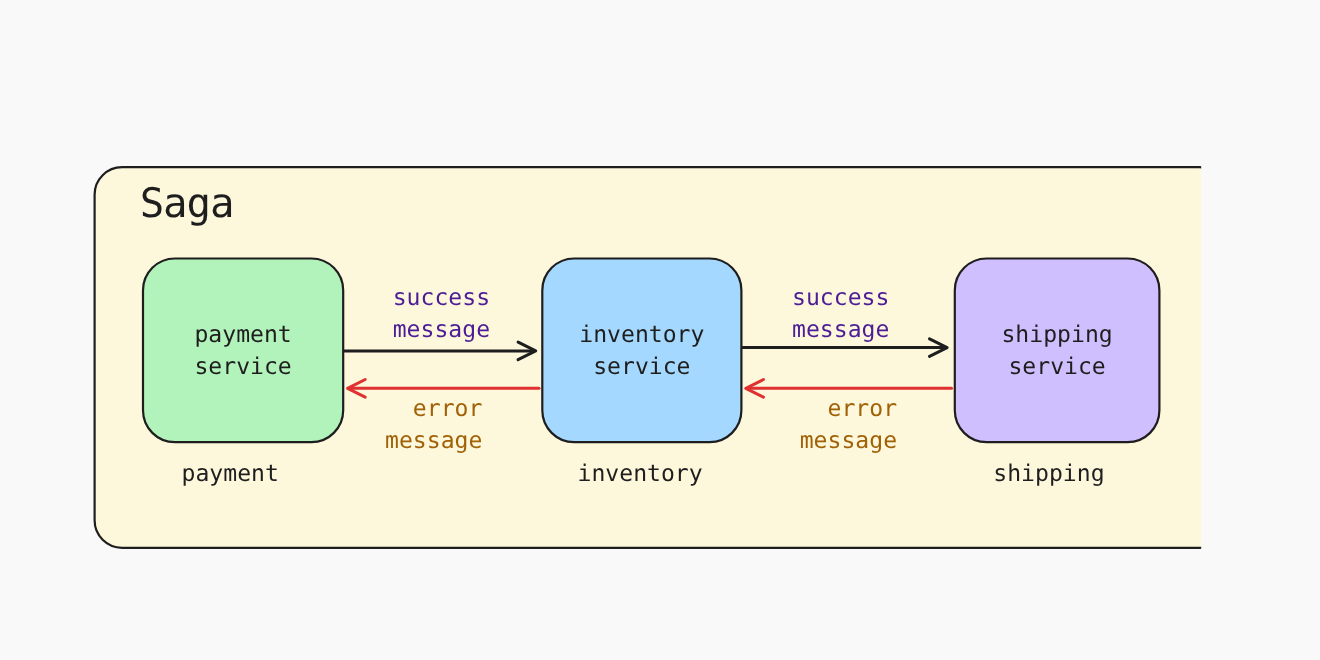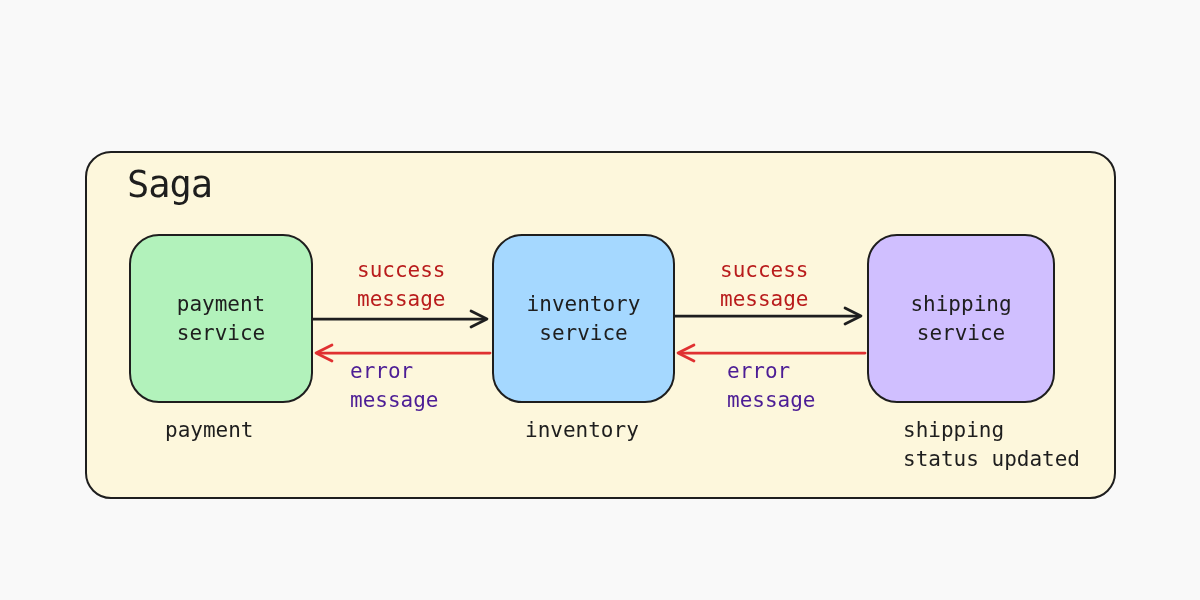--- a/index.html
+++ b/index.html
@@ -5,21 +5,21 @@
   html, body {
     margin: 0;
     padding: 0;
     width: 1200px;
     height: 600px;
     background: #f9f9f9;
     font-family: "DejaVu Sans Mono", "Liberation Mono", monospace;
   }
   .canvas {
     position: relative;
-    width: 1200px;
+    width: 1092px;
     height: 600px;
     background: #f9f9f9;
     overflow: hidden;
   }
   .saga-container {
     position: absolute;
     left: 85px;
     top: 151px;
     width: 1031px;
     height: 348px;
@@ -63,22 +63,22 @@
   }
   .caption-payment   { left: 165px; top: 416px; }
   .caption-inventory { left: 525px; top: 416px; }
   .caption-shipping  { left: 903px; top: 416px; }
   .edge-label {
     position: absolute;
     font-size: 21px;
     line-height: 29px;
     white-space: nowrap;
   }
-  .edge-label.success { color: #b91c1c; text-align: right; }
-  .edge-label.error   { color: #4c1d95; }
+  .edge-label.success { color: #4c1d95; text-align: right; }
+  .edge-label.error   { color: #a16207; text-align: right; }
   .label-success-1 { left: 357px; top: 256px; }
   .label-error-1   { left: 350px; top: 357px; }
   .label-success-2 { left: 720px; top: 256px; }
   .label-error-2   { left: 727px; top: 357px; }
   svg.arrows {
     position: absolute;
     left: 0;
     top: 0;
     width: 1200px;
     height: 600px;
@@ -135,21 +135,20 @@
   </div>
 
   <div class="caption caption-payment">
     <div>payment</div>
   </div>
   <div class="caption caption-inventory">
     <div>inventory</div>
   </div>
   <div class="caption caption-shipping">
     <div>shipping</div>
-    <div>status updated</div>
   </div>
 
   <div class="edge-label success label-success-1">
     <div>success</div>
     <div>message</div>
   </div>
   <div class="edge-label error label-error-1">
     <div>error</div>
     <div>message</div>
   </div>

